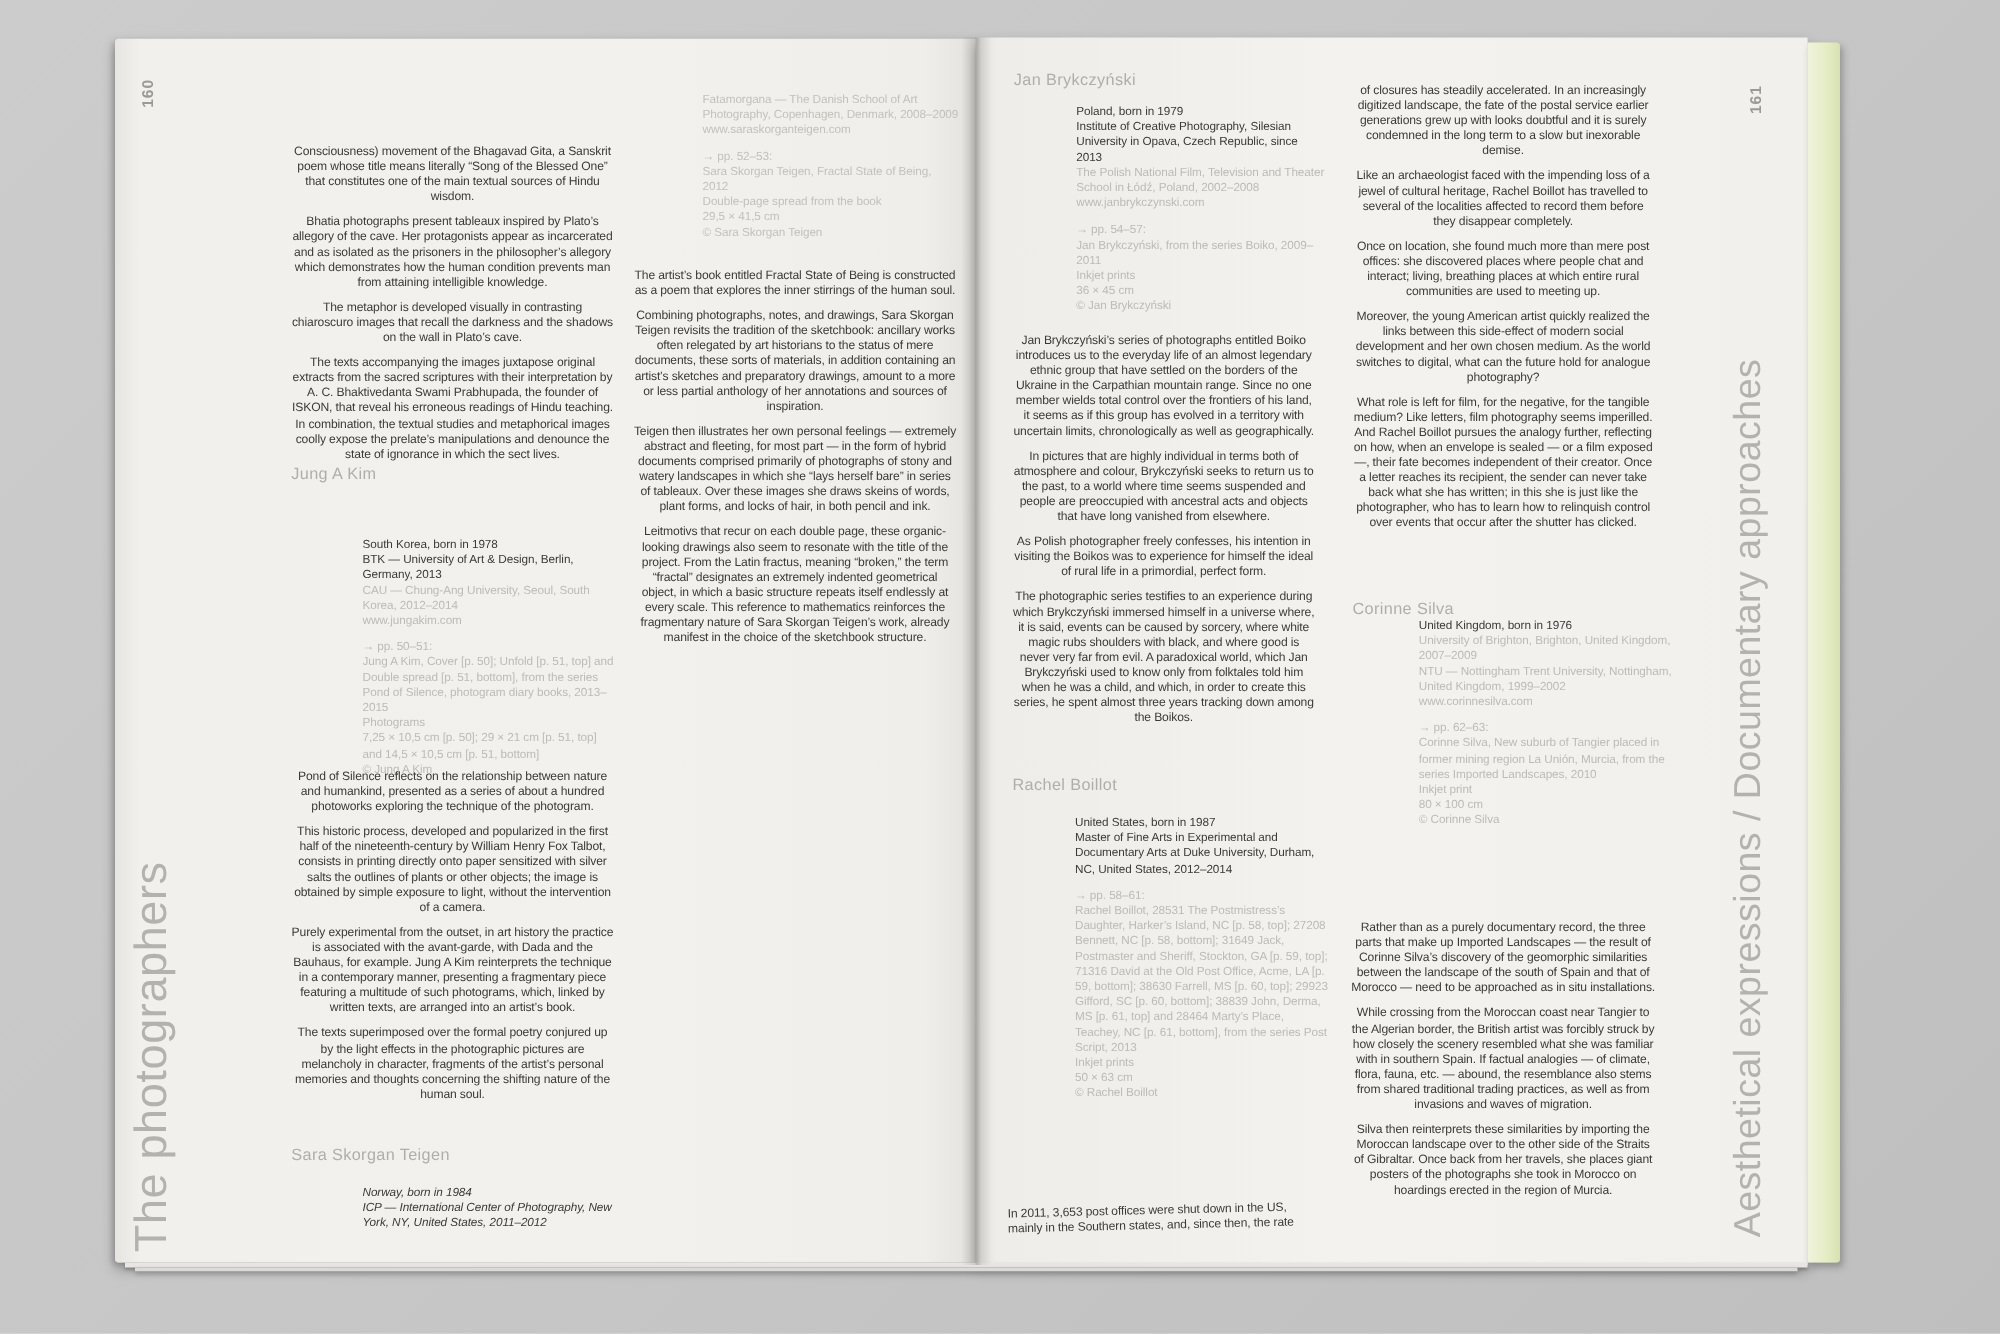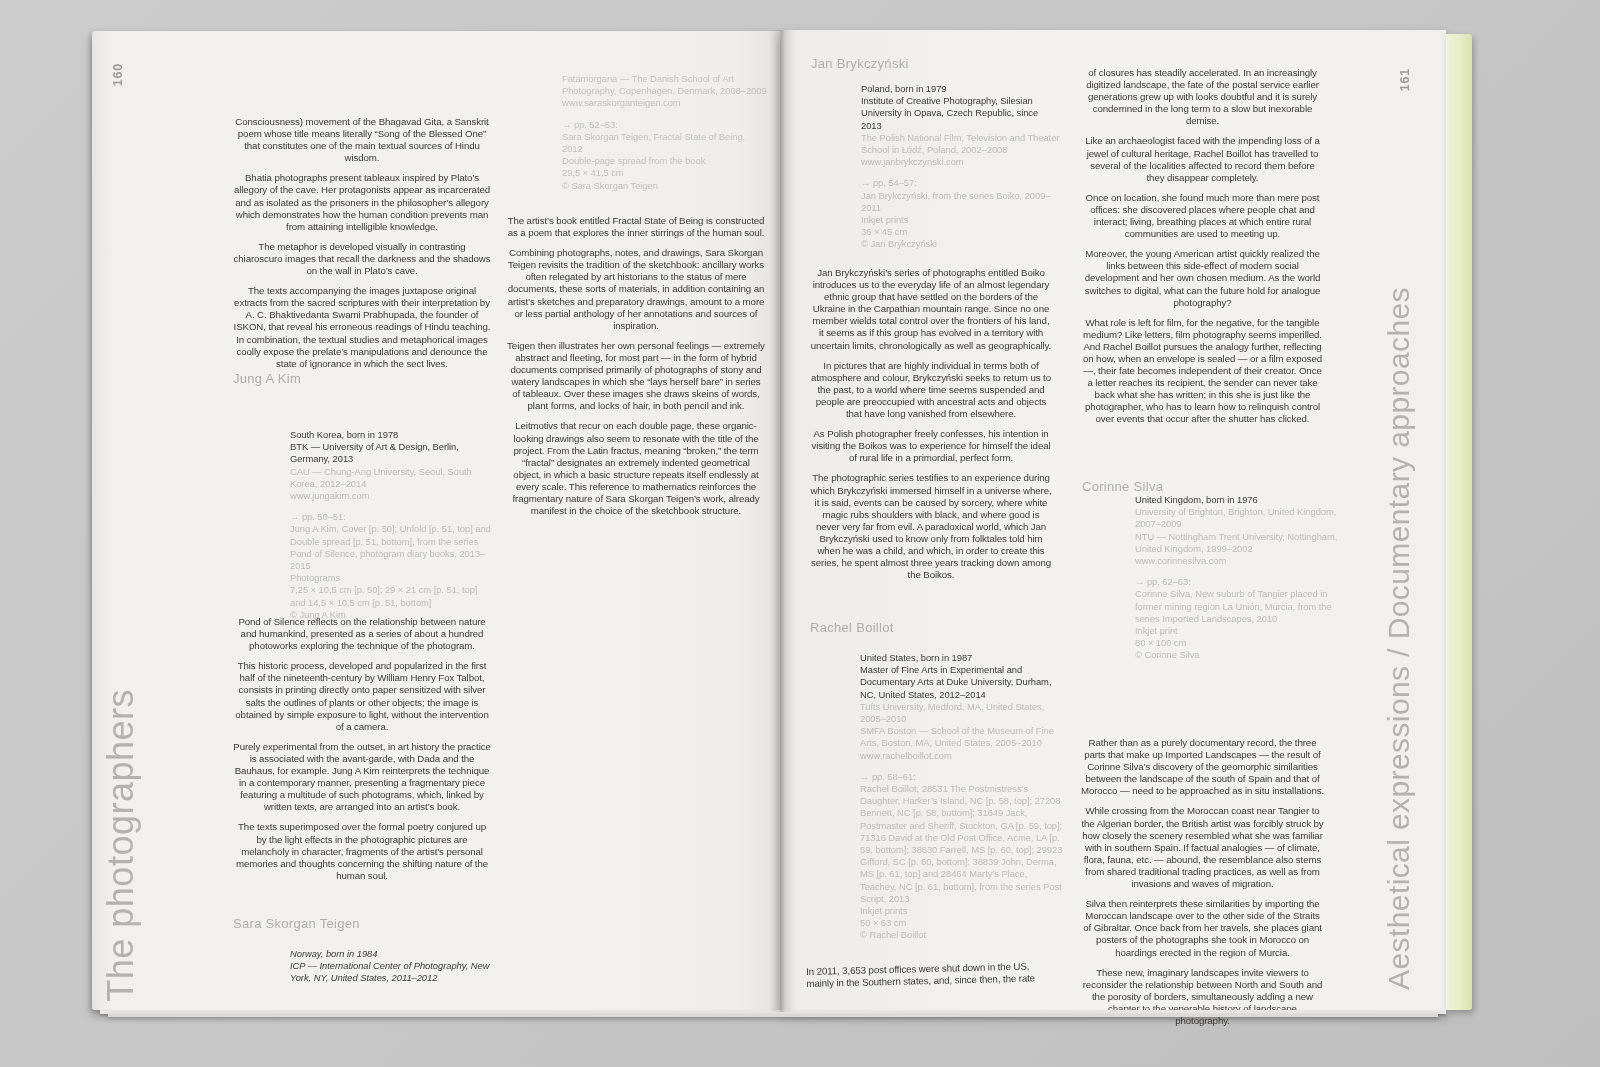--- a/index.html
+++ b/index.html
@@ -179,25 +179,20 @@
         <p>The photographic series testifies to an experience during which Brykczyński immersed himself in a universe where, it is said, events can be caused by sorcery, where white magic rubs shoulders with black, and where good is never very far from evil. A paradoxical world, which Jan Brykczyński used to know only from folktales told him when he was a child, and which, in order to create this series, he spent almost three years tracking down among the Boikos.</p>
       </div>
 
     <h2 class="block heading" style="left:29px; top:590px;">Rachel Boillot</h2>
 
     <div class="block bio" style="left:79px; top:622px; width:205px;">
       <div class="black">
           <p class="black">United States, born in 1987</p>
           <p class="black">Master of Fine Arts in Experimental and Documentary Arts at Duke University, Durham, NC, United States, 2012–2014</p>
         </div>
-      <div class="gray-lines">
-          <p class="gray">Tufts University, Medford, MA, United States, 2005–2010</p>
-          <p class="gray">SMFA Boston — School of the Museum of Fine Arts, Boston, MA, United States, 2005–2010</p>
-          <p class="gray">www.rachelboillot.com</p>
-        </div>
       <div class="cap-gap"></div>
       <div class="gray-lines">
           <p class="gray">→  pp. 58–61:</p>
           <p class="gray">Rachel Boillot, 28531 The Postmistress’s Daughter, Harker’s Island, NC [p. 58, top]; 27208 Bennett, NC [p. 58, bottom]; 31649 Jack, Postmaster and Sheriff, Stockton, GA [p. 59, top]; 71316 David at the Old Post Office, Acme, LA [p. 59, bottom]; 38630 Farrell, MS [p. 60, top]; 29923 Gifford, SC [p. 60, bottom]; 38839 John, Derma, MS [p. 61, top] and 28464 Marty’s Place, Teachey, NC [p. 61, bottom], from the series Post Script, 2013</p>
           <p class="gray">Inkjet prints</p>
           <p class="gray">50 × 63 cm</p>
           <p class="gray">© Rachel Boillot</p>
         </div>
     </div>
 
@@ -229,21 +224,20 @@
           <p class="gray">Inkjet print</p>
           <p class="gray">80 × 100 cm</p>
           <p class="gray">© Corinne Silva</p>
         </div>
     </div>
 
     <div class="block paras" style="left:299px; top:707px; width:245px;">
         <p>Rather than as a purely documentary record, the three parts that make up Imported Landscapes — the result of Corinne Silva’s discovery of the geomorphic similarities between the landscape of the south of Spain and that of Morocco — need to be approached as in situ installations.</p>
         <p>While crossing from the Moroccan coast near Tangier to the Algerian border, the British artist was forcibly struck by how closely the scenery resembled what she was familiar with in southern Spain. If factual analogies — of climate, flora, fauna, etc. — abound, the resemblance also stems from shared traditional trading practices, as well as from invasions and waves of migration.</p>
         <p>Silva then reinterprets these similarities by importing the Moroccan landscape over to the other side of the Straits of Gibraltar. Once back from her travels, she places giant posters of the photographs she took in Morocco on hoardings erected in the region of Murcia.</p>
-        <p>These new, imaginary landscapes invite viewers to reconsider the relationship between North and South and the porosity of borders, simultaneously adding a new chapter to the venerable history of landscape photography.</p>
       </div>
   </div>
 
   <div class="gutter"></div>
   <div class="accent-strip"></div>
   <div class="stack-edge-1"></div>
   <div class="stack-edge-2"></div>
 </div>
 
 </body></html>

